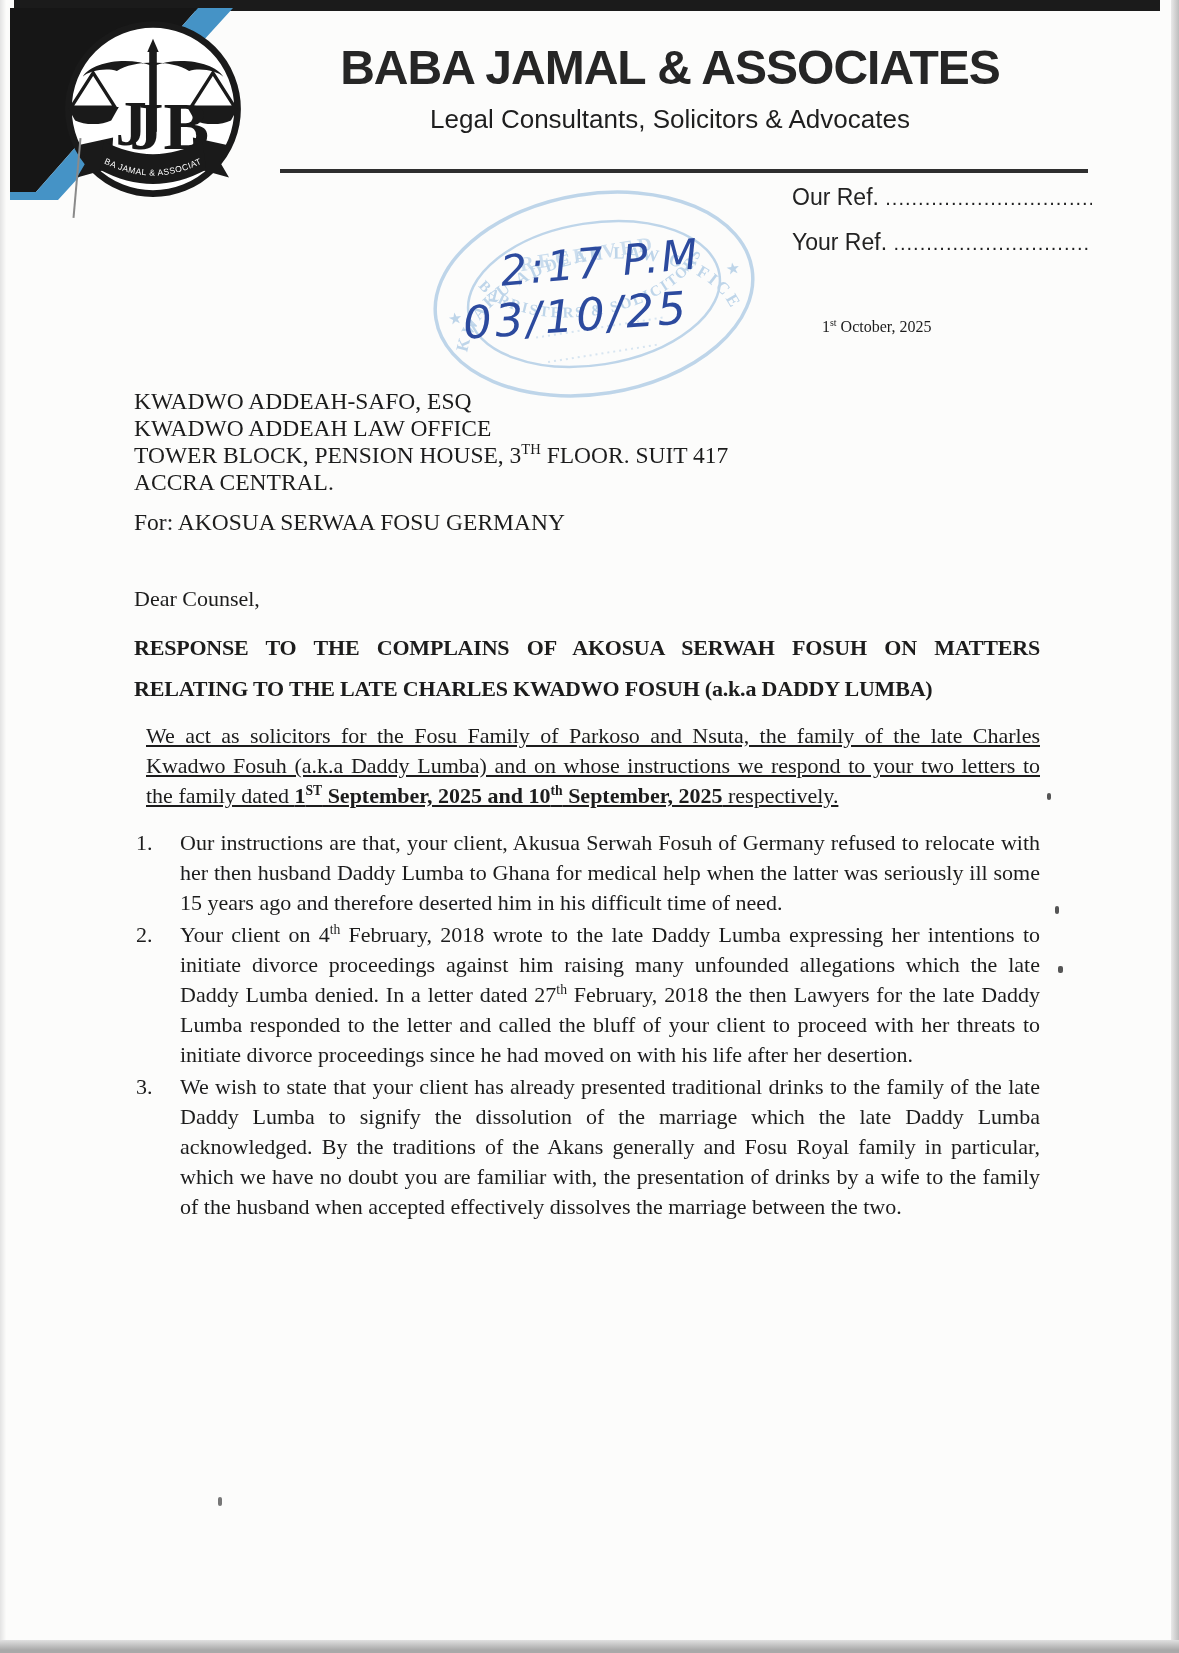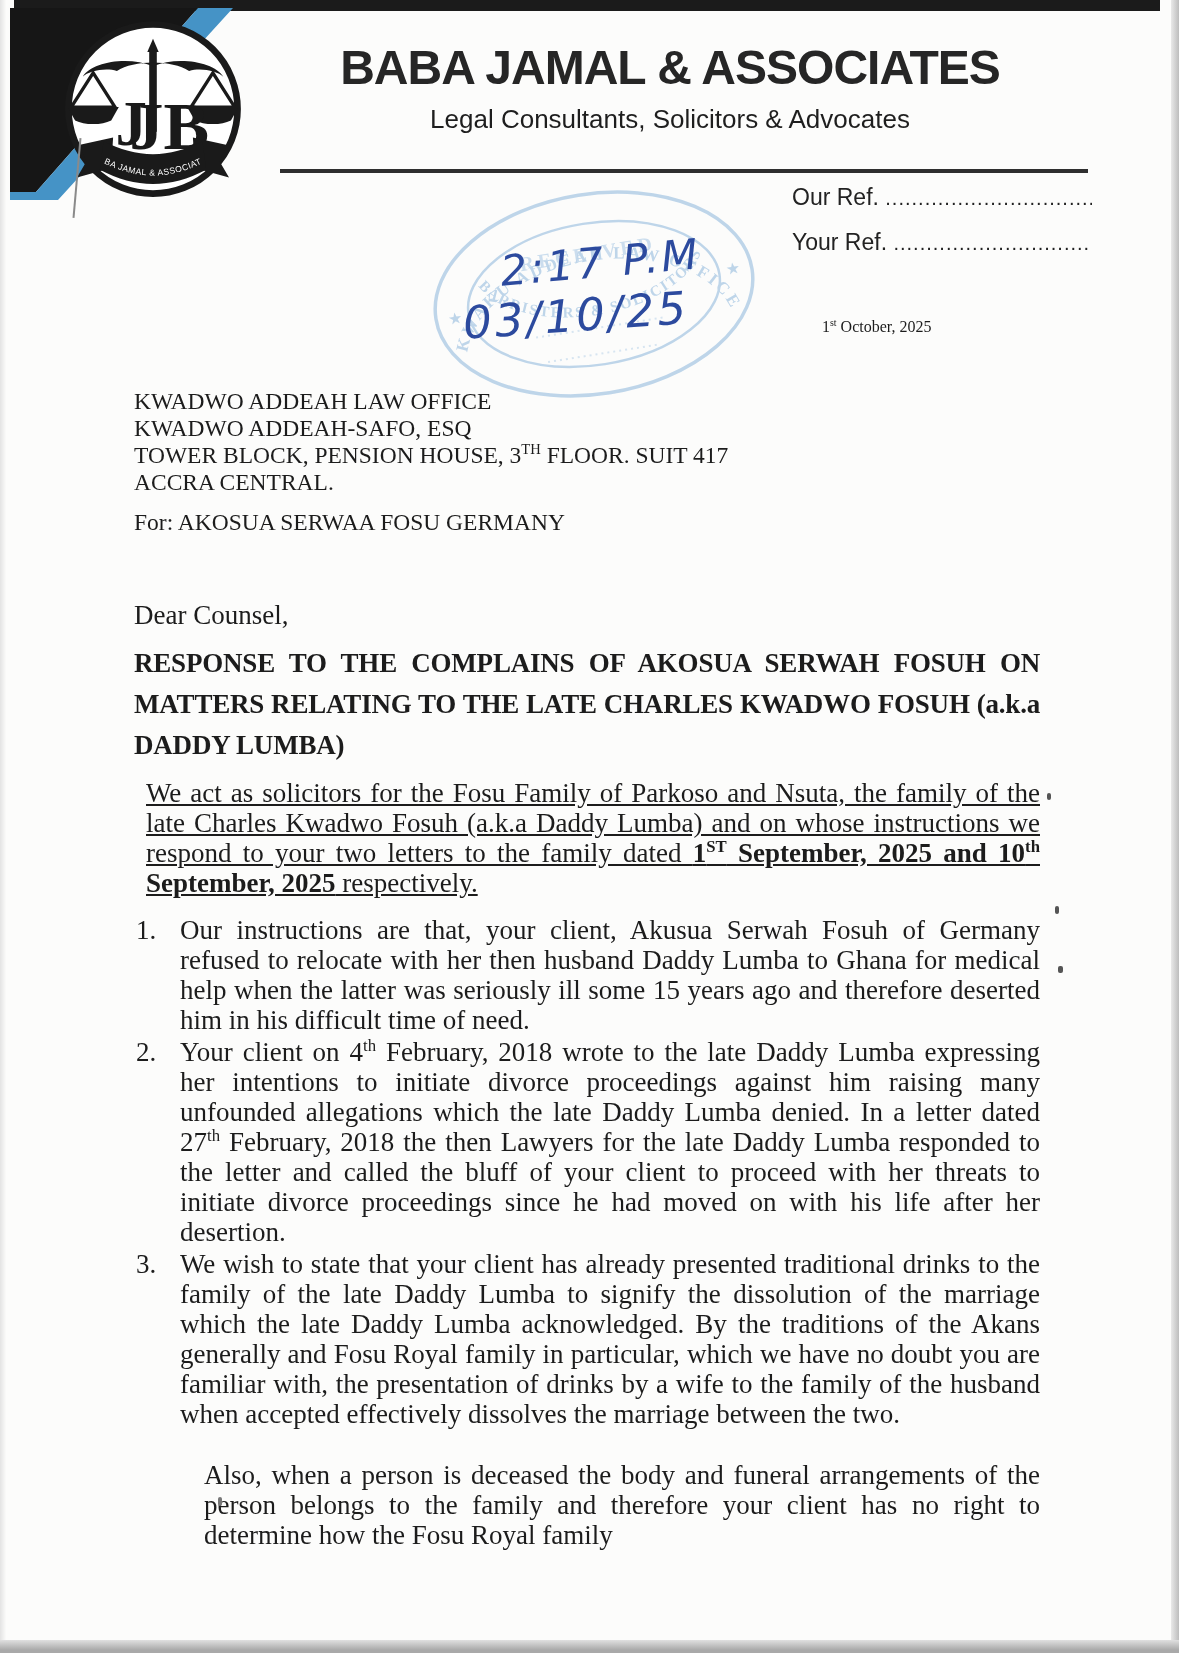--- a/index.html
+++ b/index.html
@@ -51,21 +51,21 @@
   .handwriting{
     position:absolute;color:#2c4a9e;
     font-family:"DejaVu Sans", sans-serif;font-style:italic;
     letter-spacing:3px;white-space:nowrap;
   }
   #hw-time{left:500px;top:238px;font-size:42px;transform:rotate(-5deg);}
   #hw-date{left:463px;top:289px;font-size:45px;transform:rotate(-4deg);}
   
   .recipient{position:absolute;left:134px;top:388px;font-size:23.5px;line-height:27px;color:#1c1c1c;}
   .for-line{margin-top:13px;}
-  .body-flow{position:absolute;left:134px;top:600px;width:906px;font-size:27px;line-height:30px;color:#1c1c1c;}
+  .body-flow{position:absolute;left:134px;top:584px;width:906px;font-size:22px;line-height:30px;color:#1c1c1c;}
   .salutation{margin:0;}
   .subject{
     margin:13px 0 0 0;font-weight:bold;line-height:41px;
     text-align:justify;letter-spacing:-0.2px;
   }
   .para{margin:12px 0 0 12px;text-align:justify;text-decoration:underline;}
   .num-list{margin-top:17px;}
   .num-item{display:flex;margin-bottom:2px;}
   .num-item .num{flex:0 0 37px;padding-left:2px;}
   .num-item .itxt{flex:1;text-align:justify;margin-left:7px;}
@@ -143,22 +143,22 @@
       <line x1="118" y1="176" x2="232" y2="176" stroke="#8cb6dc" stroke-width="2" stroke-dasharray="2 4" opacity="0.6"></line>
     </g>
   </svg>
 
   <div class="handwriting" id="hw-time">2:17 P.M</div>
   <div class="handwriting" id="hw-date">03/10/25</div>
 
   <div class="date-line"><span>1</span><sup>st</sup><span> October, 2025</span></div>
 
   <div class="recipient">
+    <div>KWADWO ADDEAH-SAFO, ESQ</div>
     <div>KWADWO ADDEAH LAW OFFICE</div>
-    <div>KWADWO ADDEAH-SAFO, ESQ</div>
     <div><span>TOWER BLOCK, PENSION HOUSE, 3</span><sup>TH</sup><span> FLOOR. SUIT 417</span></div>
     <div>ACCRA CENTRAL.</div>
     <div class="for-line">For: AKOSUA SERWAA FOSU GERMANY</div>
   </div>
 
   <div class="body-flow">
     <p class="salutation">Dear Counsel,</p>
 
     <p class="subject">RESPONSE TO THE COMPLAINS OF AKOSUA SERWAH FOSUH ON MATTERS RELATING TO THE LATE CHARLES KWADWO FOSUH (a.k.a DADDY LUMBA)</p>
 
@@ -172,21 +172,20 @@
       <div class="num-item">
         <span class="num">2.</span>
         <span class="itxt"><span>Your client on 4</span><sup>th</sup><span> February, 2018 wrote to the late Daddy Lumba expressing her intentions to initiate divorce proceedings against him raising many unfounded allegations which the late Daddy Lumba denied. In a letter dated 27</span><sup>th</sup><span> February, 2018 the then Lawyers for the late Daddy Lumba responded to the letter and called the bluff of your client to proceed with her threats to initiate divorce proceedings since he had moved on with his life after her desertion.</span></span>
       </div>
       <div class="num-item">
         <span class="num">3.</span>
         <span class="itxt">We wish to state that your client has already presented traditional drinks to the family of the late Daddy Lumba to signify the dissolution of the marriage which the late Daddy Lumba acknowledged. By the traditions of the Akans generally and Fosu Royal family in particular, which we have no doubt you are familiar with, the presentation of drinks by a wife to the family of the husband when accepted effectively dissolves the marriage between the two.</span>
       </div>
     </div>
 
-    <p class="closing">Also, when a person is deceased the body and funeral arrangements of the person belongs to the family and therefore your client has no right to determine how the Fosu Royal family</p>
   </div>
 
   <div class="speck" style="left:1047px;top:793px;width:4px;height:7px;"></div>
   <div class="speck" style="left:1055px;top:906px;width:4px;height:8px;"></div>
   <div class="speck" style="left:1058px;top:966px;width:5px;height:7px;"></div>
   <div class="speck" style="left:218px;top:1497px;width:4px;height:9px;background:#777;"></div>
 
 </div>
 
 </body></html>

